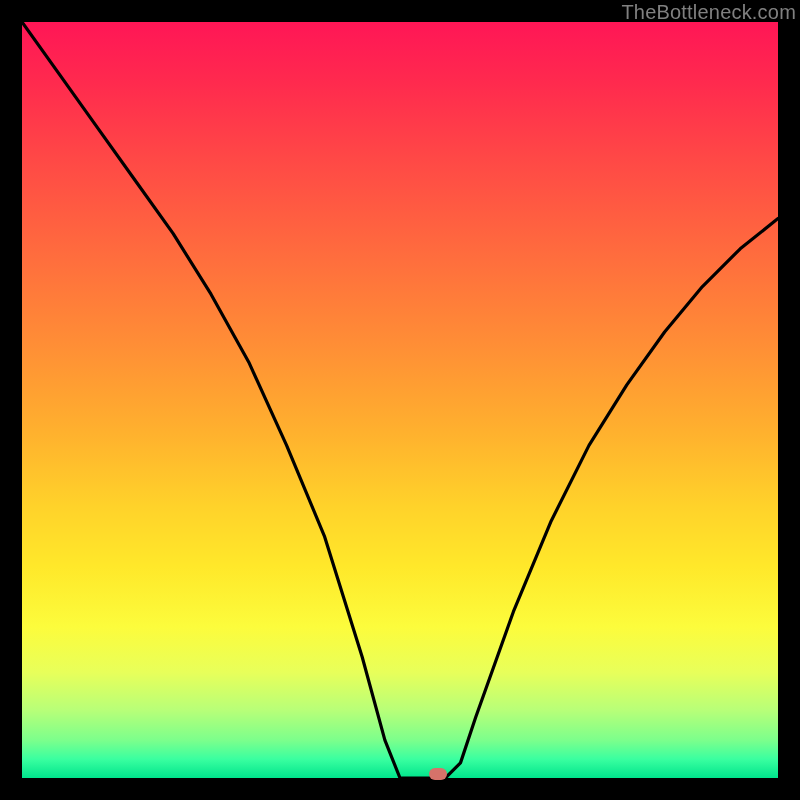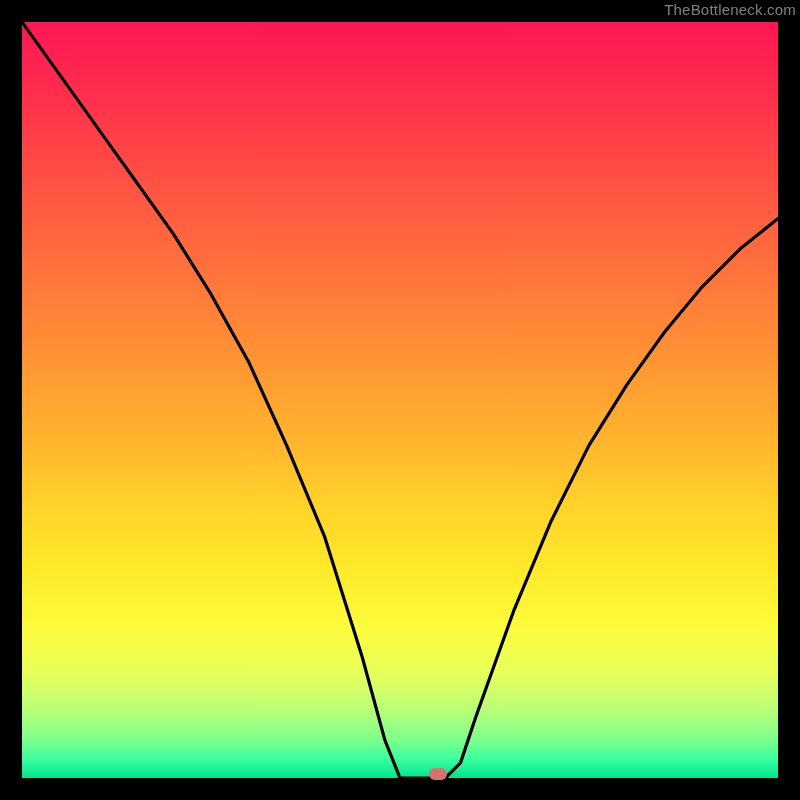--- a/index.html
+++ b/index.html
@@ -48,21 +48,21 @@
     top: 0;
     width: 756px;
     height: 756px;
     pointer-events: none;
   }
   .watermark {
     position: absolute;
     top: 1px;
     right: 4px;
     color: #808080;
-    font-size: 15px;
+    font-size: 20px;
     font-weight: 400;
     letter-spacing: 0.2px;
     user-select: none;
   }
   .marker {
     position: absolute;
     width: 18px;
     height: 12px;
     border-radius: 6px;
     background: #d6726a;

